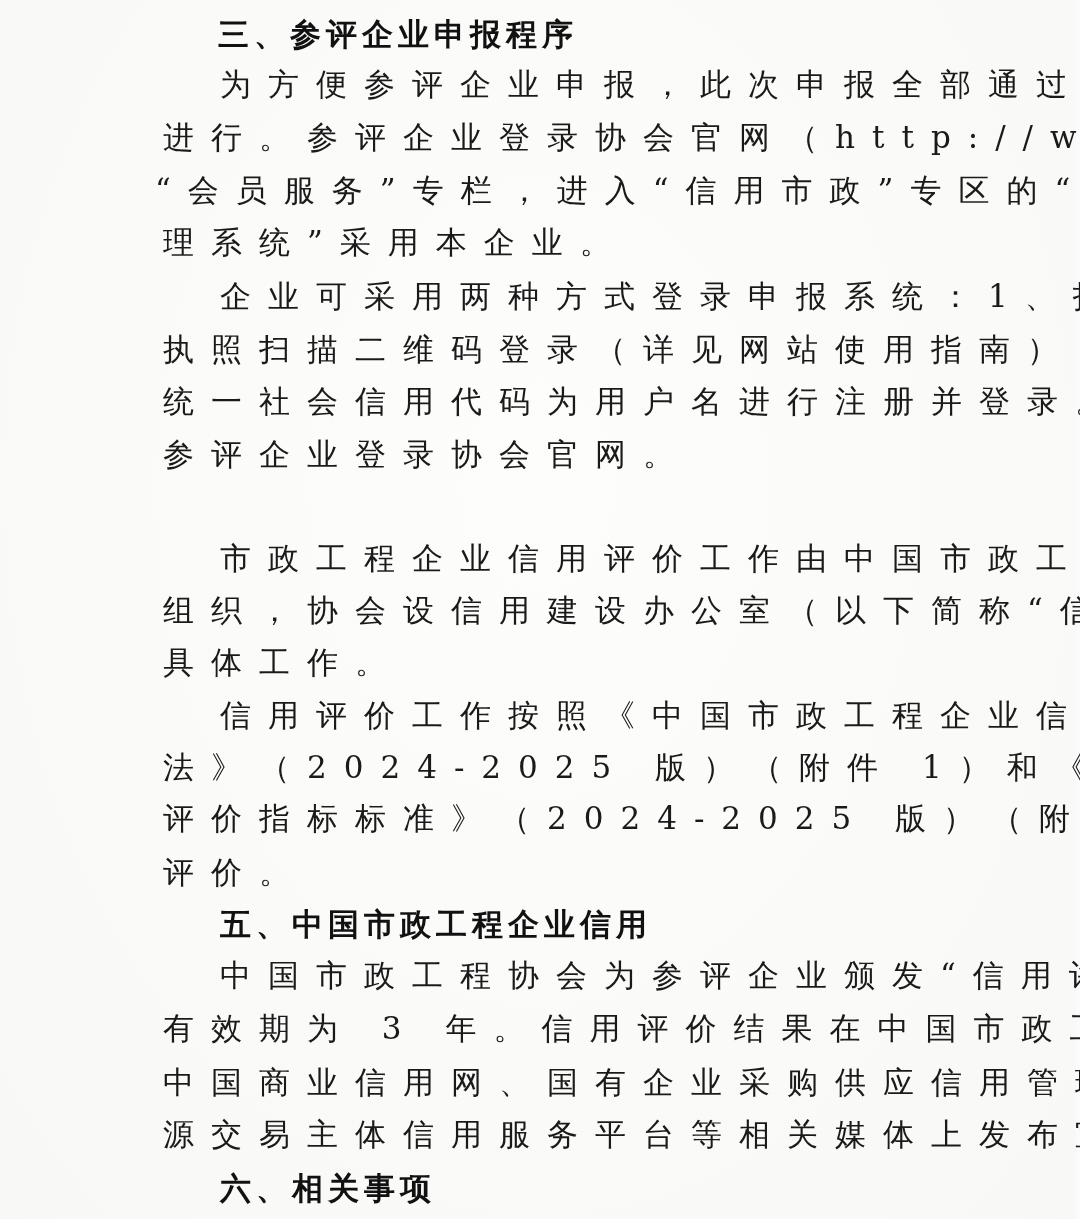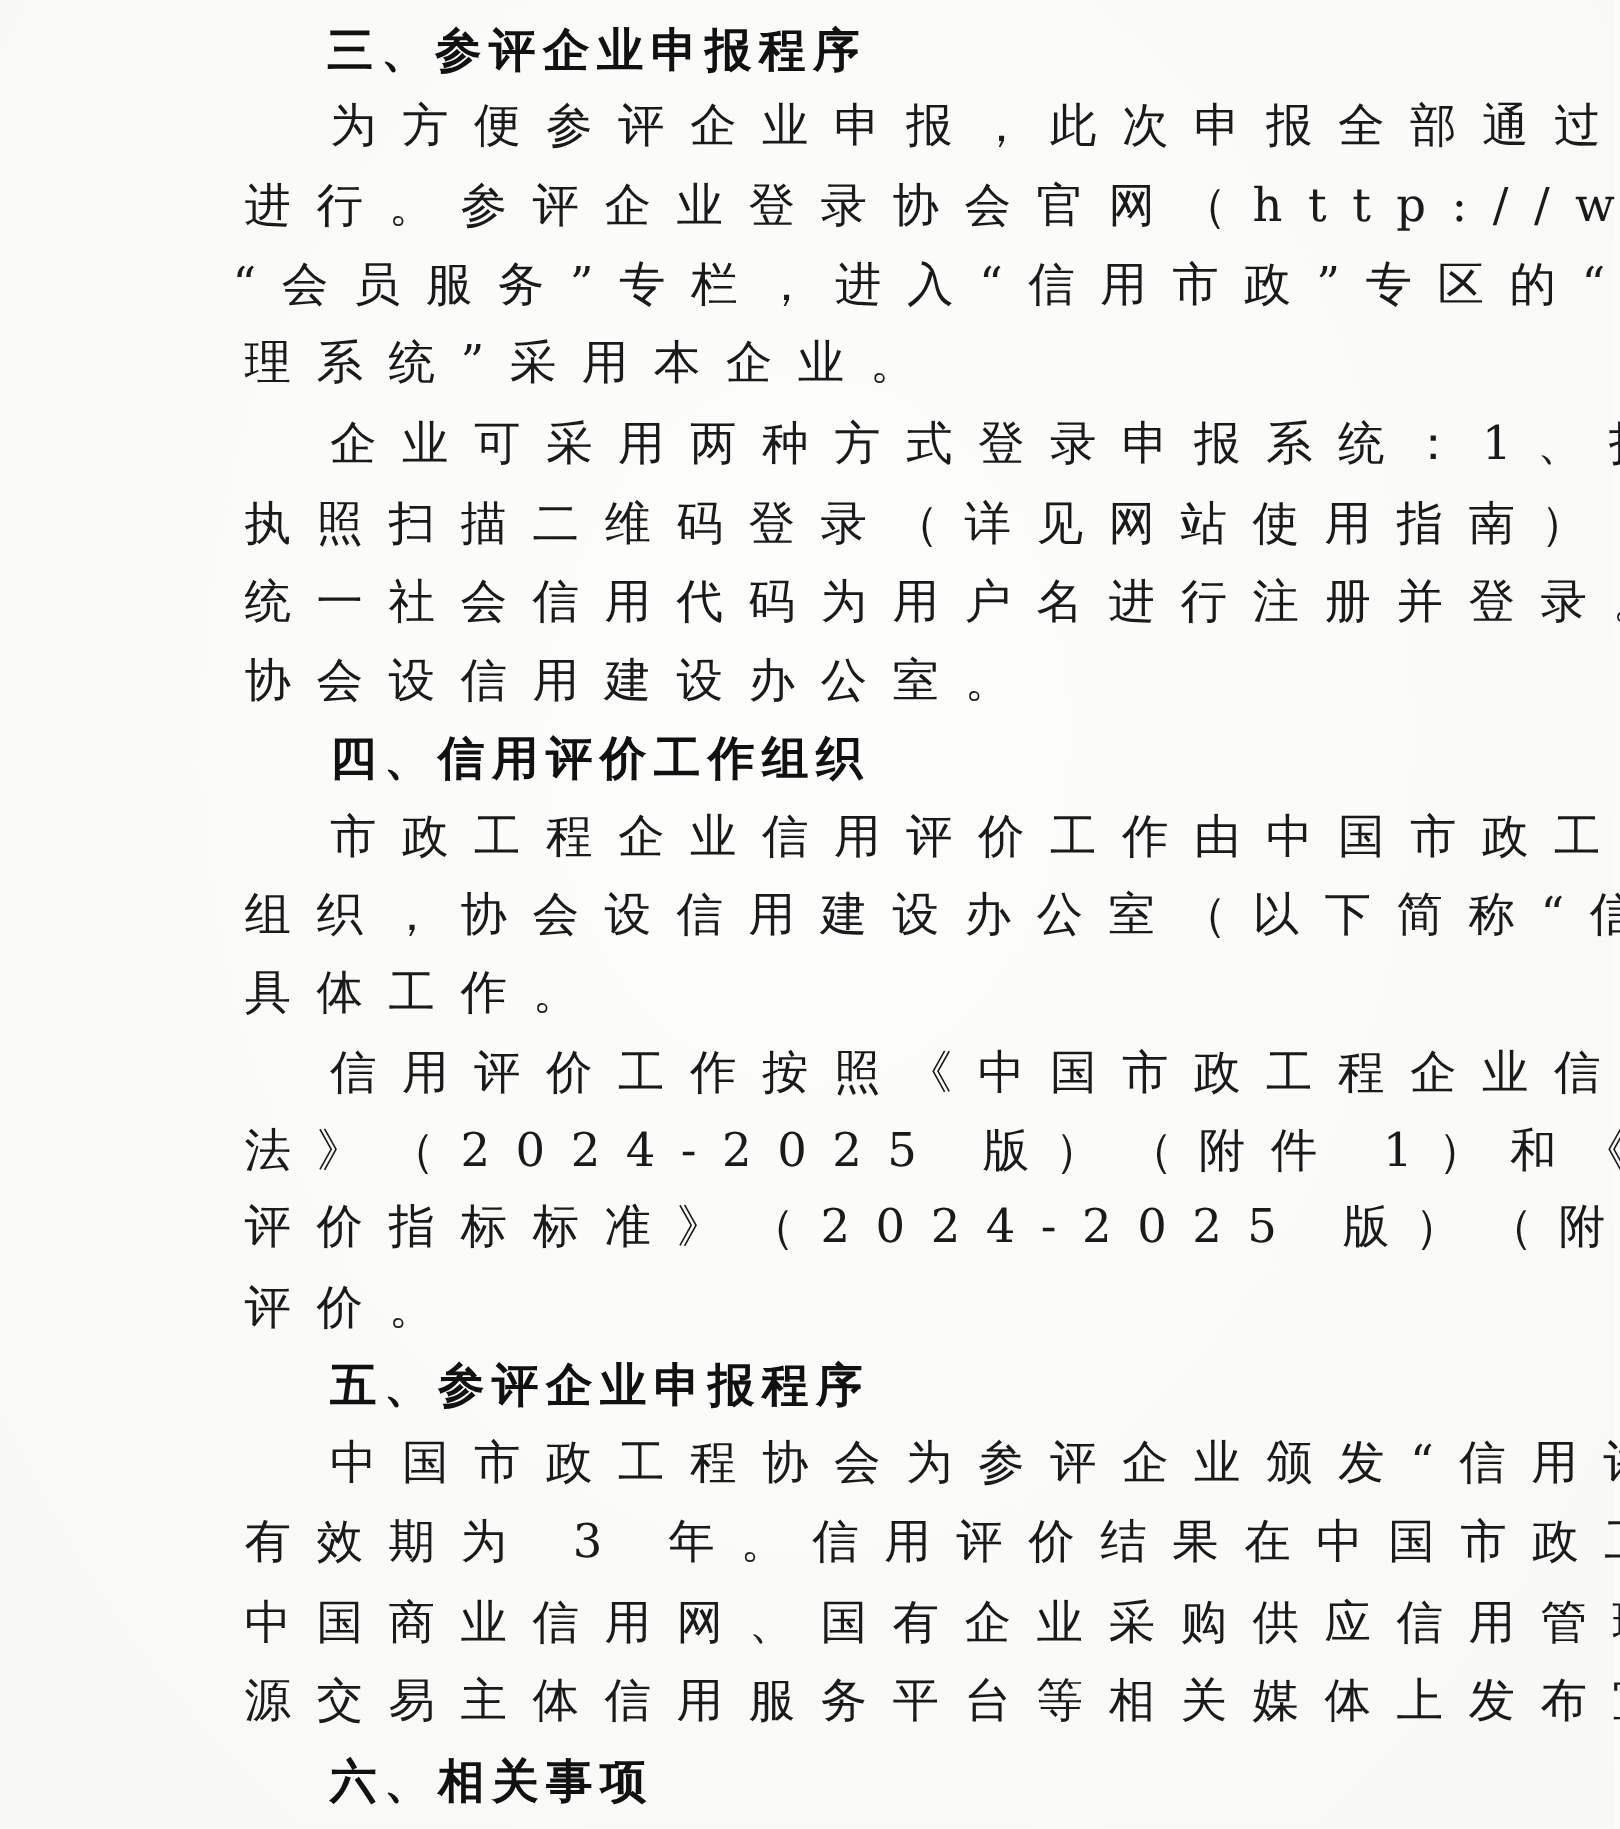--- a/index.html
+++ b/index.html
@@ -46,33 +46,32 @@
 
   <div class="line heading" style="top:14px;left:218px;">三、参评企业申报程序</div>
   <div class="line" style="top:64px;left:220px;">为方便参评企业申报，此次申报全部通过网上申报系统</div>
   <div class="line" style="top:117px;left:163px;">进行。参评企业登录协会官网（http://www.zgsz.org.cn）</div>
   <div class="line" style="top:170px;left:155px;">“会员服务”专栏，进入“信用市政”专区的“信用信息管</div>
   <div class="line" style="top:222px;left:163px;">理系统”采用本企业。</div>
 
   <div class="line" style="top:276px;left:220px;">企业可采用两种方式登录申报系统：1、打开电子营业</div>
   <div class="line" style="top:329px;left:163px;">执照扫描二维码登录（详见网站使用指南）；2、采用本企业</div>
   <div class="line" style="top:381px;left:163px;">统一社会信用代码为用户名进行注册并登录。根据提示填报</div>
-  <div class="line" style="top:434px;left:163px;">协会设信用建设办公室。</div>
+  <div class="line" style="top:434px;left:163px;">参评企业登录协会官网。</div>
 
-  <div class="line heading" style="top:486px;left:220px;">四、信用评价工作组织</div>
   <div class="line" style="top:538px;left:220px;">市政工程企业信用评价工作由中国市政工程协会统一</div>
   <div class="line" style="top:590px;left:163px;">组织，协会设信用建设办公室（以下简称“信建办”）负责</div>
   <div class="line" style="top:642px;left:163px;">具体工作。</div>
 
   <div class="line" style="top:695px;left:220px;">信用评价工作按照《中国市政工程企业信用评价管理办</div>
   <div class="line" style="top:747px;left:163px;">法》（2024-2025 版）（附件 1）和《中国市政工程企业信用</div>
   <div class="line" style="top:798px;left:163px;">评价指标标准》（2024-2025 版）（附件 2），对参评企业进行</div>
   <div class="line" style="top:852px;left:163px;">评价。</div>
 
-  <div class="line heading" style="top:904px;left:220px;">五、参评企业申报程序</div>
+  <div class="line heading" style="top:904px;left:220px;">五、中国市政工程企业信用</div>
   <div class="line" style="top:955px;left:220px;">中国市政工程协会为参评企业颁发“信用评价证书”，</div>
   <div class="line" style="top:1008px;left:163px;">有效期为 3 年。信用评价结果在中国市政工程协会官方网站、</div>
   <div class="line" style="top:1062px;left:163px;">中国商业信用网、国有企业采购供应信用管理平台、公共资</div>
   <div class="line" style="top:1114px;left:163px;">源交易主体信用服务平台等相关媒体上发布宣传。</div>
 
   <div class="line heading" style="top:1168px;left:220px;">六、相关事项</div>
 
 </div>
 
 </body></html>

